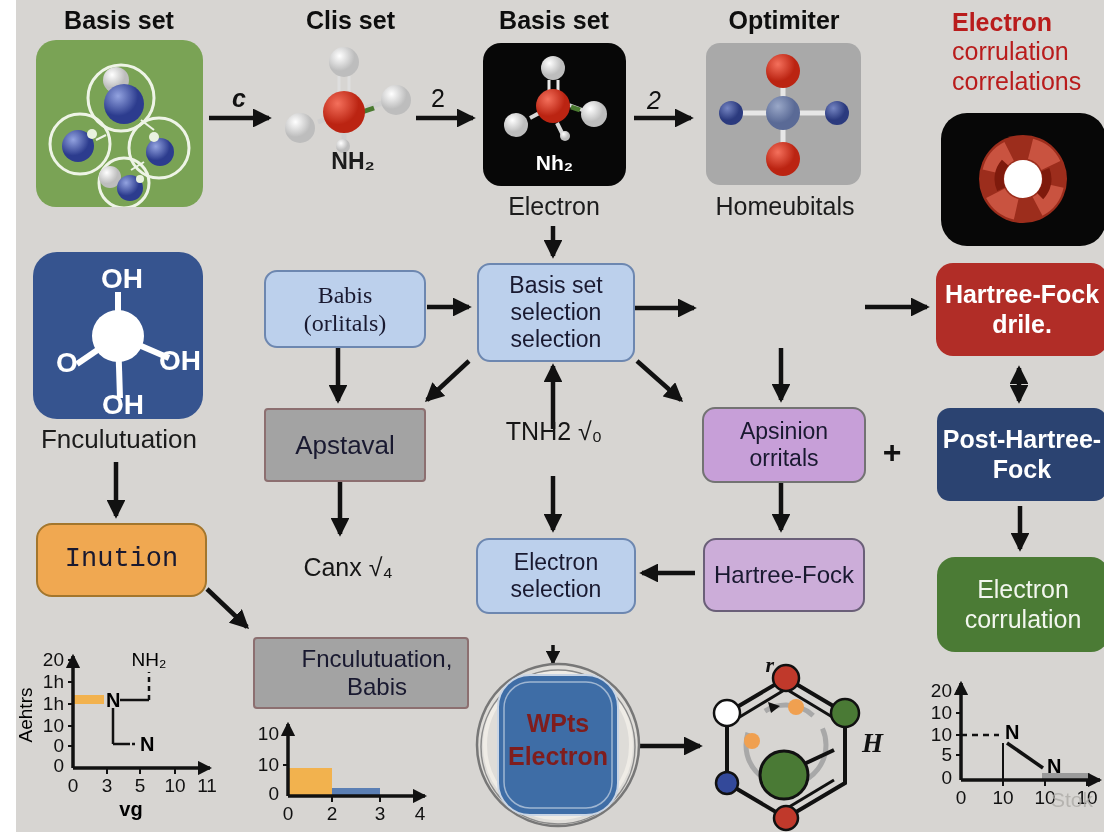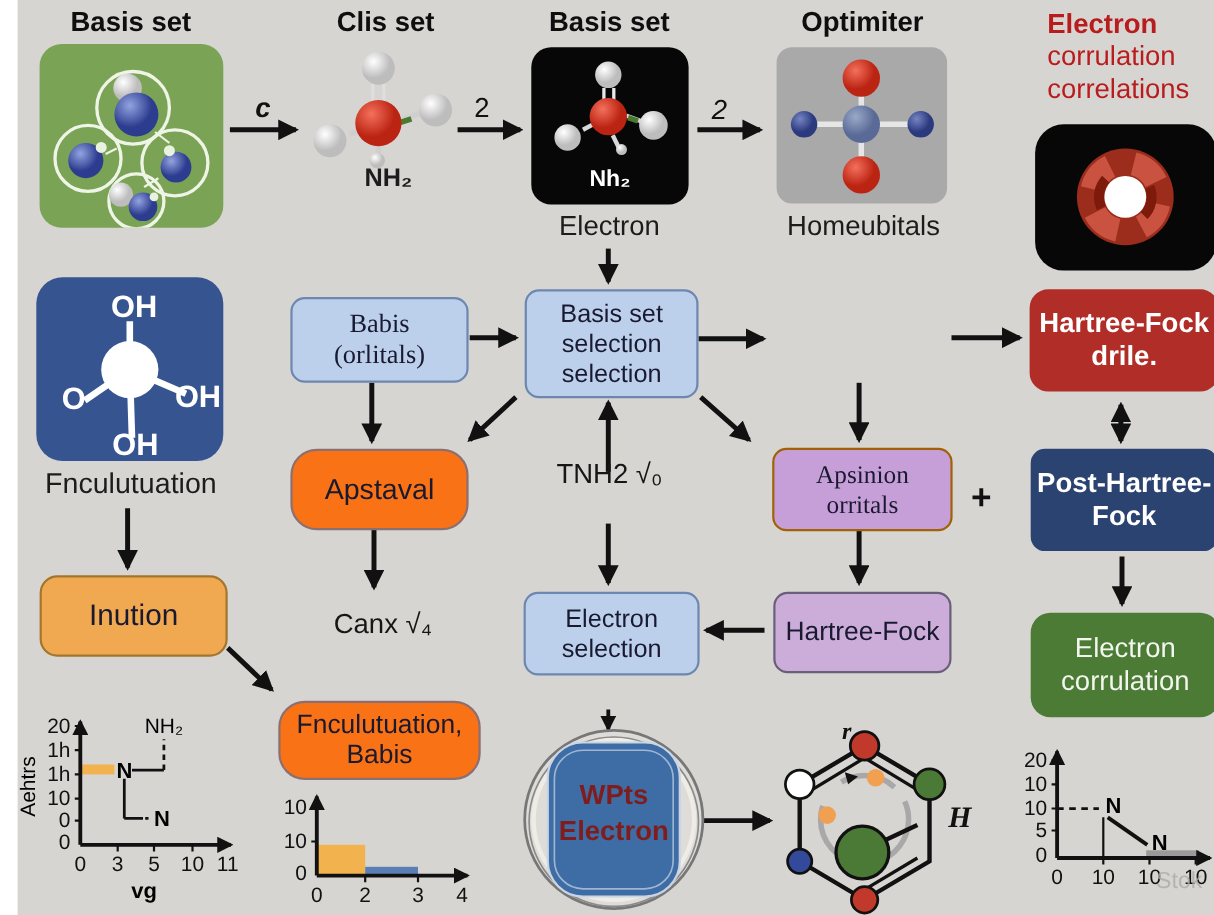--- a/index.html
+++ b/index.html
@@ -5,22 +5,22 @@
   html,body{margin:0;padding:0;}
   #canvas{position:relative;width:1104px;height:832px;background:#d7d5d2;overflow:hidden;
           font-family:"Liberation Sans",sans-serif;color:#151515;margin-left:16px;}
   .abs{position:absolute;}
   .title{position:absolute;font-weight:bold;font-size:25px;text-align:center;color:#0e0e0e;}
   .caption{position:absolute;font-size:25px;text-align:center;color:#1c1c1c;}
   .fbox{position:absolute;display:flex;flex-direction:column;align-items:center;justify-content:center;
         text-align:center;font-size:23px;line-height:1.18;color:#191930;border-radius:13px;}
   .fbox span{display:block;}
   .lblue{background:#bcd0ec;border:2px solid #6d87b0;}
-  .pink{background:#f97316;border:2px solid #8c6f70;border-radius:24px;}
-  .purple{background:#c79fd8;border:2px solid #a16207;font-family:Liberation Serif, serif;}
+  .pink{background:#a3a3a3;border:2px solid #8c6f70;border-radius:4px;}
+  .purple{background:#c79fd8;border:2px solid #737373;}
   .purple2{background:#ccadd9;border:2px solid #6a5f78;}
   .orange{background:#f0a851;border:2px solid #a3762d;border-radius:16px;}
   .redbox{background:#b12d27;color:#fff;font-weight:bold;font-size:25px;border-radius:17px;}
   .navybox{background:#2b4371;color:#fff;font-weight:bold;font-size:25px;border-radius:13px;}
   .greenbox{background:#4b7b35;color:#f2f6ee;font-size:25px;border-radius:18px;}
   .imgbox{position:absolute;border-radius:20px;}
   .arrowlabel{position:absolute;font-size:25px;text-align:center;color:#111;}
   .formula{position:absolute;font-size:25px;text-align:center;color:#161616;}
   .ecorr-title{position:absolute;left:936px;top:8px;width:168px;font-size:25px;line-height:1.17;color:#b91c1c;}
   .ecorr-title .b{font-weight:bold;}
@@ -231,41 +231,41 @@
   <div class="fbox purple" style="left:686px;top:407px;width:160px;height:72px;">
     <span>Apsinion</span>
     <span>orritals</span>
   </div>
 
   <div class="fbox navybox" style="left:921px;top:408px;width:170px;height:93px;">
     <span>Post-Hartree-</span>
     <span>Fock</span>
   </div>
 
-  <div class="fbox orange" style="left:20px;top:523px;width:167px;height:70px;font-size:27px;">
+  <div class="fbox orange" style="left:20px;top:523px;width:167px;height:70px;font-size:27px;font-family:Liberation Mono, monospace;">
     <span>Inution</span>
   </div>
 
   <div class="formula" style="left:272px;top:553px;width:120px;">Canx √₄</div>
 
   <div class="fbox lblue" style="left:460px;top:538px;width:156px;height:72px;">
     <span>Electron</span>
     <span>selection</span>
   </div>
 
   <div class="fbox purple2" style="left:687px;top:538px;width:158px;height:70px;font-size:24px;">
     <span>Hartree-Fock</span>
   </div>
 
   <div class="fbox greenbox" style="left:921px;top:557px;width:172px;height:95px;">
     <span>Electron</span>
     <span>corrulation</span>
   </div>
 
-  <div class="fbox pink" style="left:237px;top:637px;width:180px;height:68px;font-size:24px;">
+  <div class="fbox pink" style="left:237px;top:637px;width:180px;height:68px;font-size:24px;padding-left:32px;">
     <span>Fnculutuation,</span>
     <span>Babis</span>
   </div>
 
   <svg class="abs" style="left:0;top:640px;" width="230" height="192">
     <rect x="57" y="55" width="31" height="9" fill="#f2b24e"></rect>
     <g stroke="#111" stroke-width="3.5">
       <line x1="57" y1="128" x2="57" y2="16" marker-end="url(#ah)"></line>
       <line x1="57" y1="128" x2="194" y2="128" marker-end="url(#ah)"></line>
     </g>

